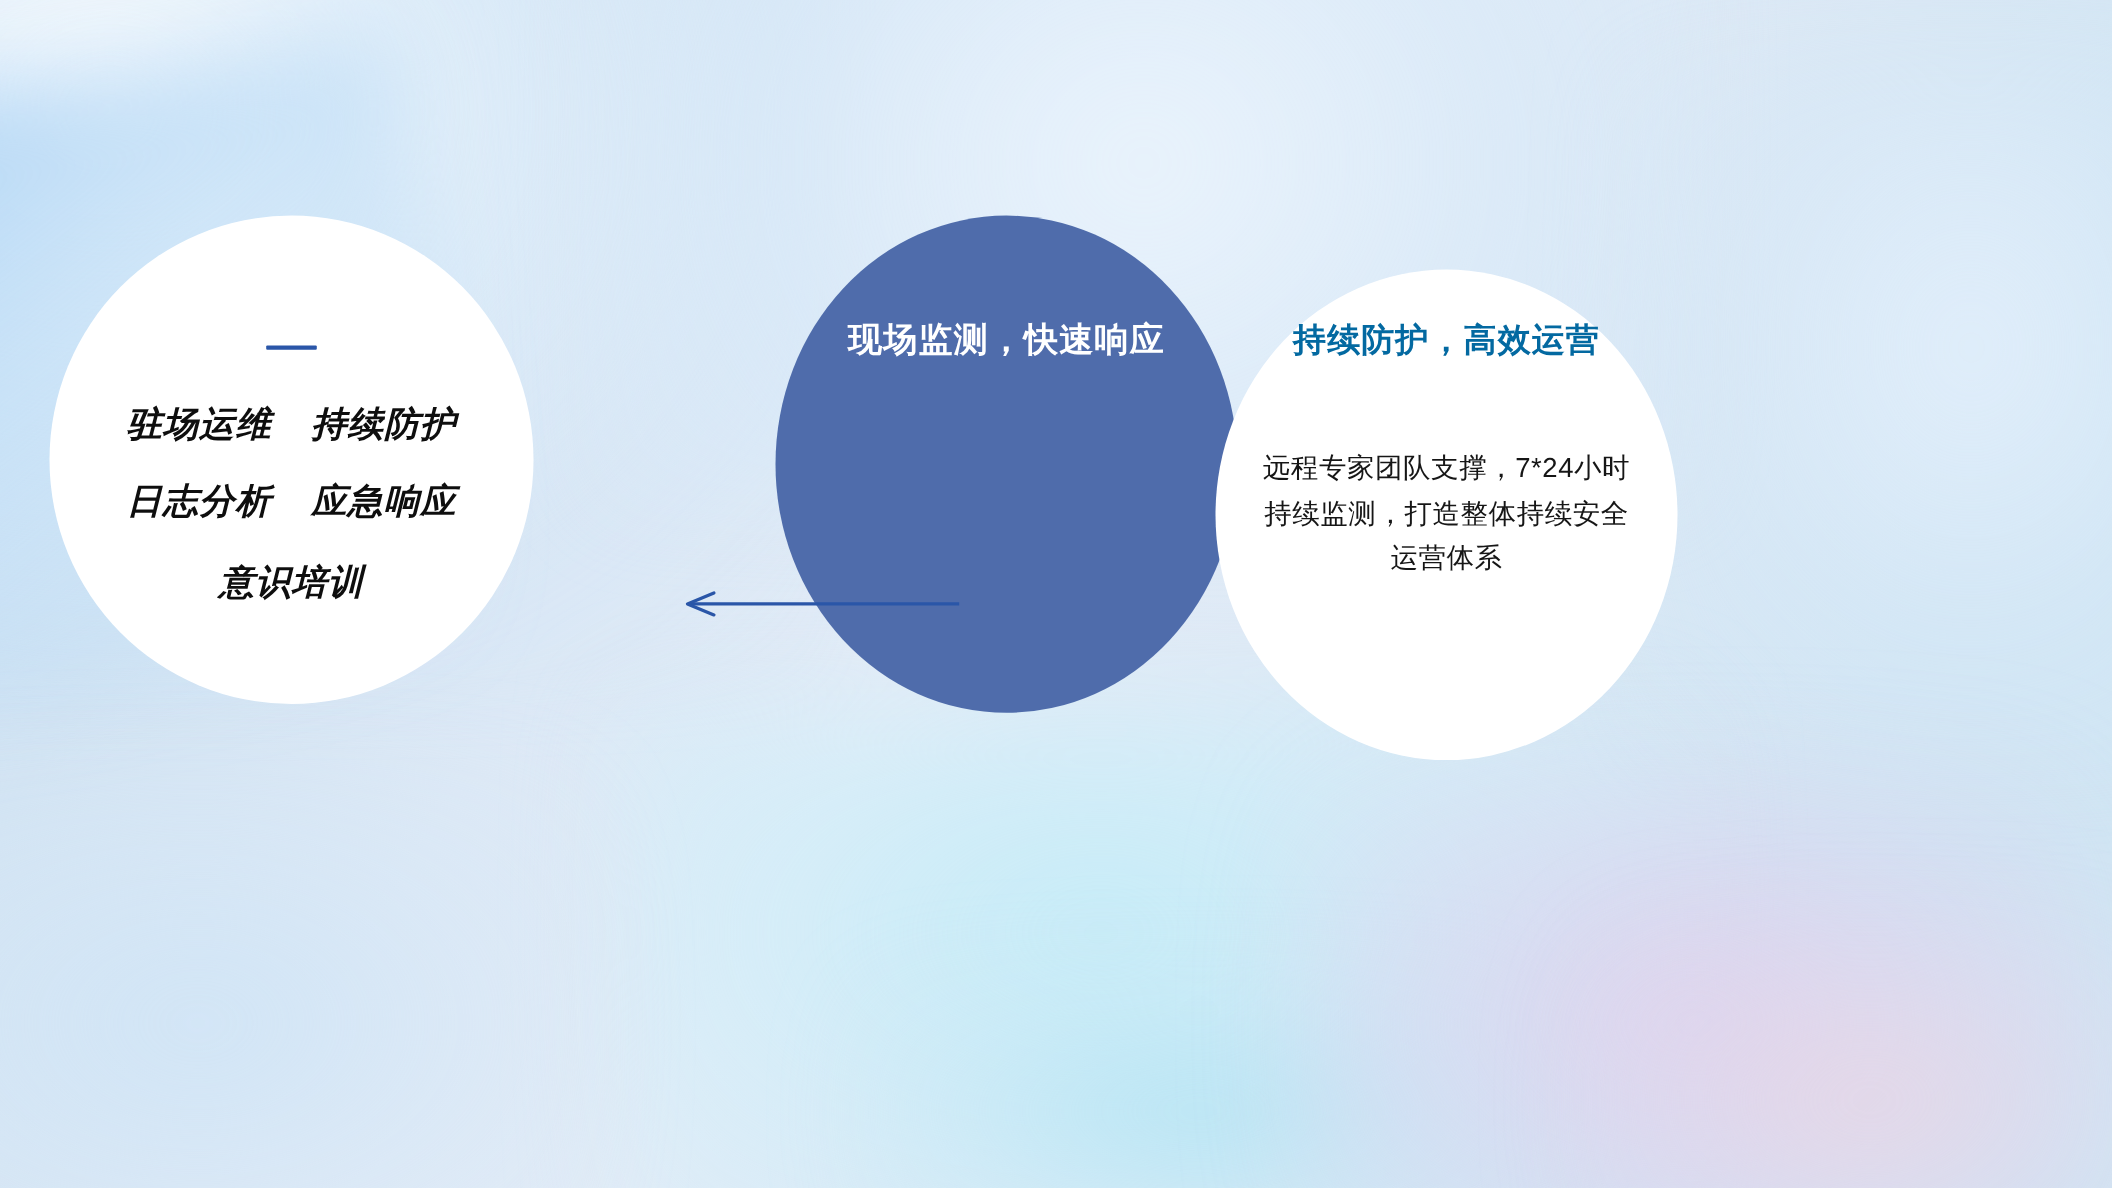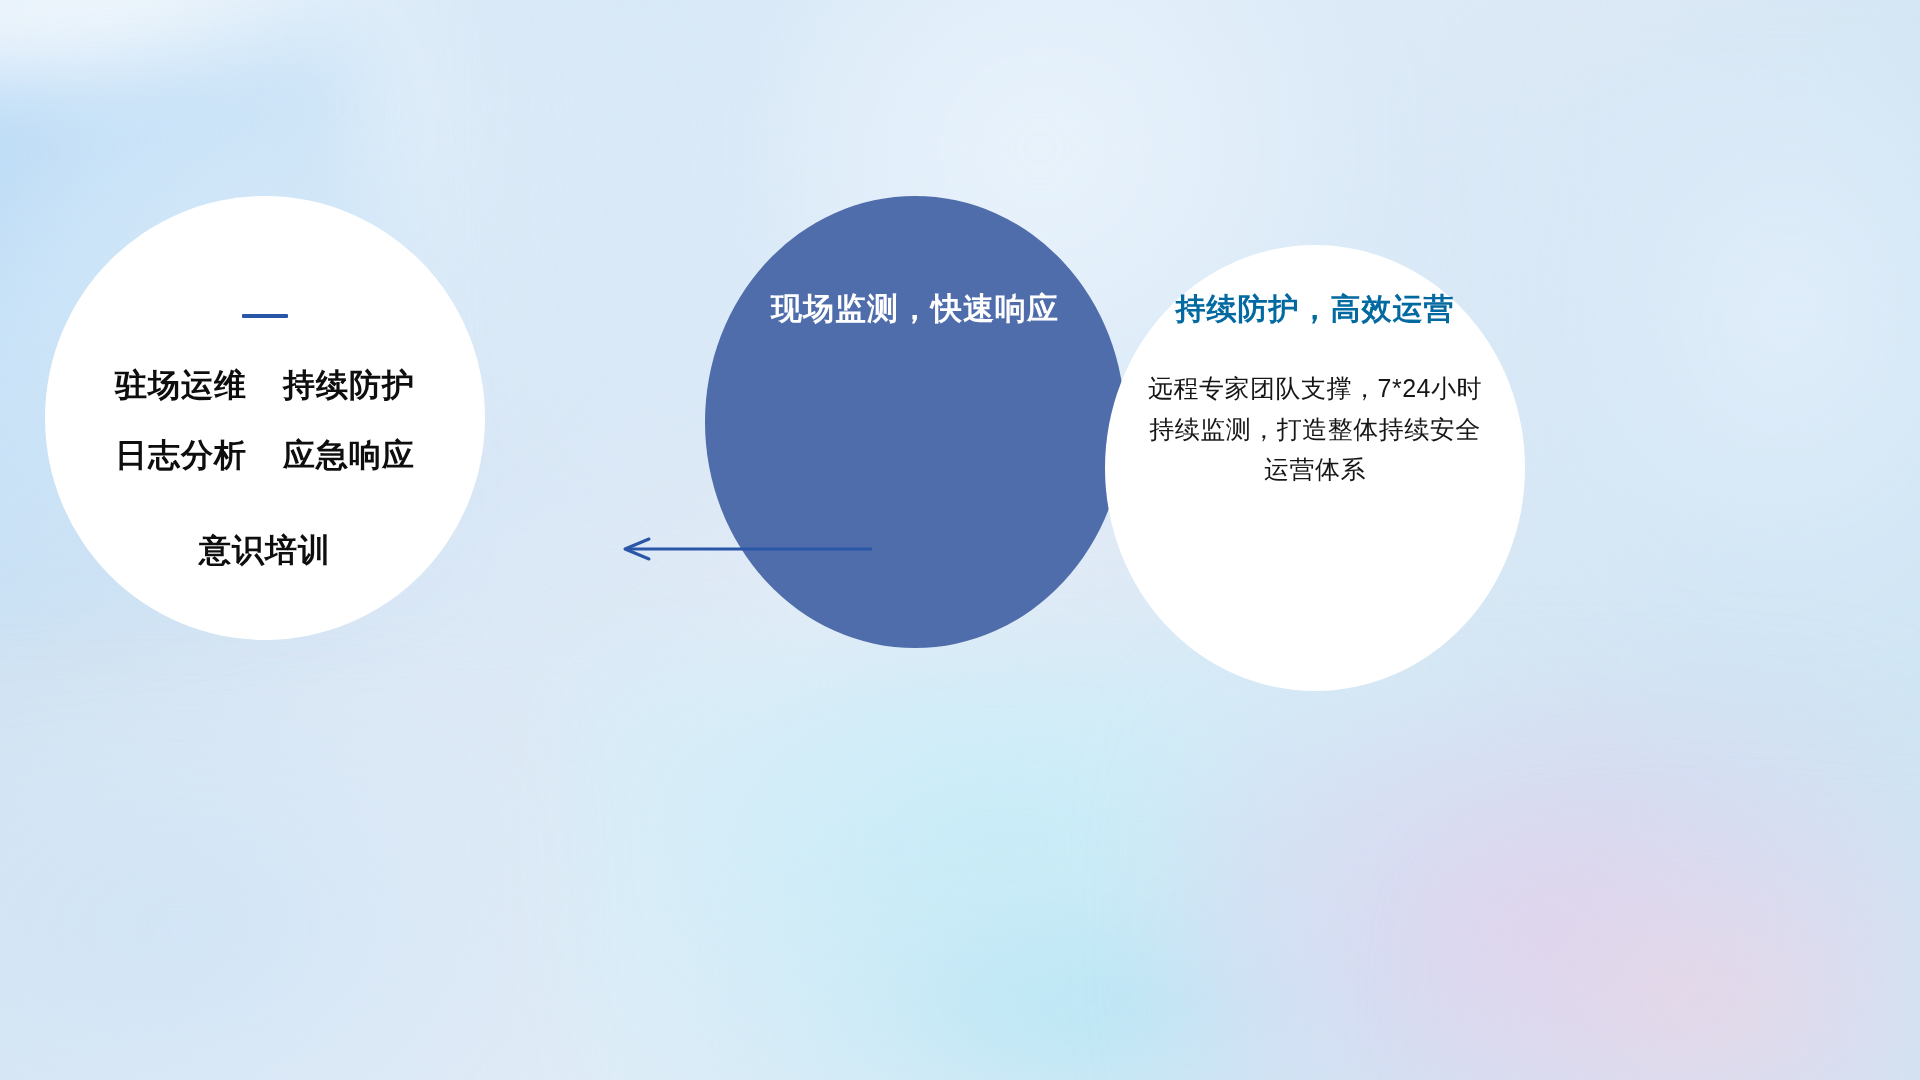--- a/index.html
+++ b/index.html
@@ -181,20 +181,21 @@
     left: 45px;
     top: 196px;
     width: 440px;
     height: 444px;
     display: flex;
     flex-direction: column;
     align-items: center;
     justify-content: flex-start;
     padding-top: 118px;
     box-sizing: border-box;
+    font-style: italic;
   }
   .left-dash {
     width: 46px;
     height: 4px;
     background: #2a56a8;
     border-radius: 1px;
     margin-bottom: 46px;
   }
   .left-lines {
     display: flex;
@@ -206,21 +207,21 @@
     display: flex;
     gap: 36px;
     font-size: 32px;
     font-weight: bold;
     color: #0e0e0e;
     letter-spacing: 1px;
     white-space: nowrap;
   }
   .left-row.single {
     justify-content: center;
-    margin-top: 25px;
+    margin-top: 4px;
   }
 
   
   .mid-content {
     position: absolute;
     left: 705px;
     top: 196px;
     width: 420px;
     height: 452px;
     box-sizing: border-box;
@@ -260,21 +261,21 @@
     padding-top: 44px;
   }
   .right-title {
     font-size: 30px;
     font-weight: bold;
     color: #0369a1;
     letter-spacing: 1px;
     white-space: nowrap;
   }
   .right-body {
-    margin-top: 38px;
+    margin-top: 76px;
     width: 356px;
     font-size: 25px;
     line-height: 1.62;
     color: #161616;
     text-align: center;
     letter-spacing: 0.5px;
   }
 
   
   .arrow-layer {

